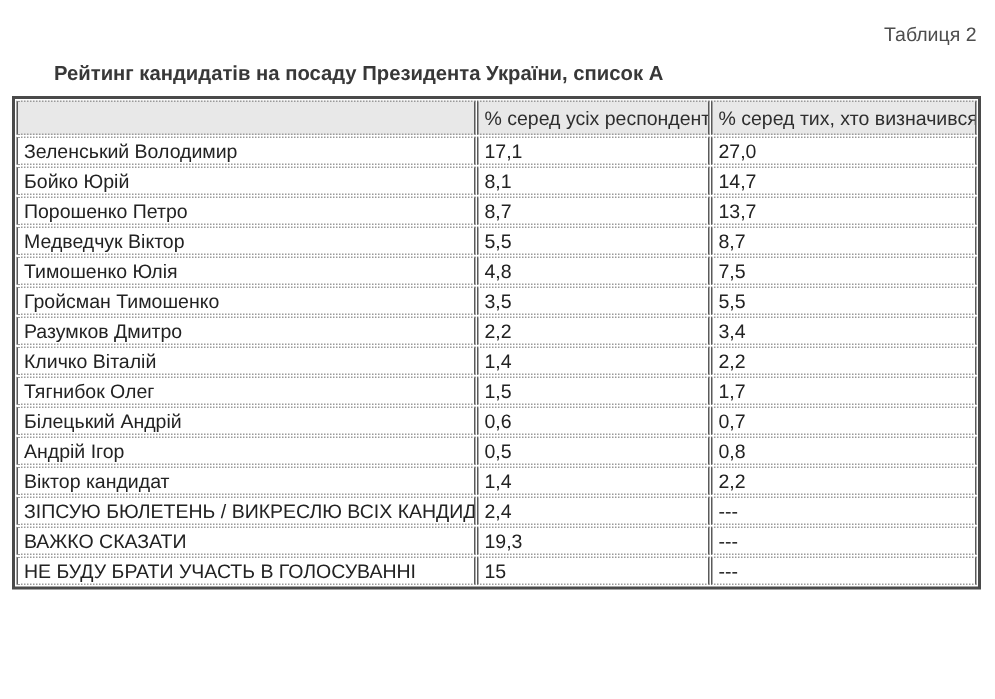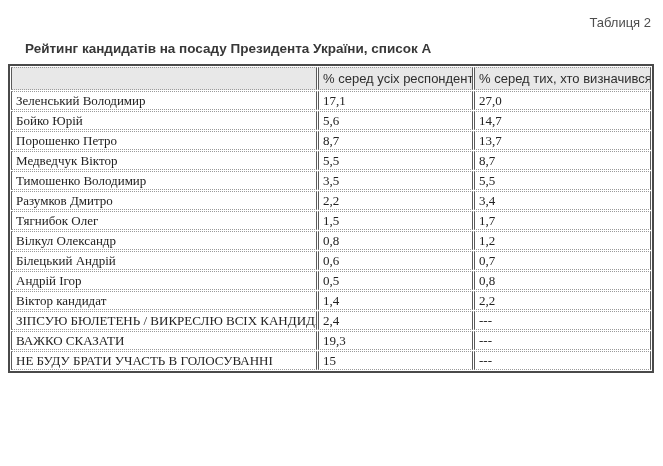--- a/index.html
+++ b/index.html
@@ -18,21 +18,21 @@
   .table-label {
     position: absolute;
     top: 15px;
     right: 9px;
     font-size: 13px;
     color: #4d4d4d;
   }
   .page-title {
     position: absolute;
     top: 41px;
-    left: 25px;
+    left: 36px;
     font-size: 13.5px;
     font-weight: bold;
     color: #383838;
     white-space: nowrap;
   }
   table.ratings {
     position: absolute;
     top: 64px;
     left: 8px;
     width: 646px;
@@ -59,21 +59,20 @@
   table.ratings th {
     padding: 3px 3px 3px 4px;
     font-weight: normal;
     color: #2e2e2e;
     background: #e8e8e8;
   }
   table.ratings td {
     padding: 1px 3px 1px 4px;
     color: #222222;
     background: #ffffff;
-    font-family: Liberation Serif, serif;
   }
   td.dash { color: #666666; }
   col.col-name { width: 306px; }
   col.col-num1 { width: 155px; }
   col.col-num2 { width: 177px; }
 </style>
 </head>
 <body>
 
 <div class="page">
@@ -96,52 +95,57 @@
       </tr>
     </thead>
     <tbody>
         <tr>
           <td>Зеленський Володимир</td>
           <td>17,1</td>
           <td>27,0</td>
         </tr>
         <tr>
           <td>Бойко Юрій</td>
-          <td>5,6</td>
+          <td>8,1</td>
           <td>14,7</td>
         </tr>
         <tr>
           <td>Порошенко Петро</td>
           <td>8,7</td>
           <td>13,7</td>
         </tr>
         <tr>
           <td>Медведчук Віктор</td>
           <td>5,5</td>
           <td>8,7</td>
         </tr>
         <tr>
-          <td>Тимошенко Володимир</td>
+          <td>Тимошенко Юлія</td>
+          <td>4,8</td>
+          <td>7,5</td>
+        </tr>
+        <tr>
+          <td>Гройсман Тимошенко</td>
           <td>3,5</td>
           <td>5,5</td>
         </tr>
         <tr>
           <td>Разумков Дмитро</td>
           <td>2,2</td>
           <td>3,4</td>
         </tr>
         <tr>
+          <td>Кличко Віталій</td>
+          <td>1,4</td>
+          <td>2,2</td>
+        </tr>
+        <tr>
           <td>Тягнибок Олег</td>
           <td>1,5</td>
           <td>1,7</td>
-        </tr>
-        <tr>
-          <td>Вілкул Олександр</td>
-          <td>0,8</td>
-          <td>1,2</td>
         </tr>
         <tr>
           <td>Білецький Андрій</td>
           <td>0,6</td>
           <td>0,7</td>
         </tr>
         <tr>
           <td>Андрій Ігор</td>
           <td>0,5</td>
           <td>0,8</td>

